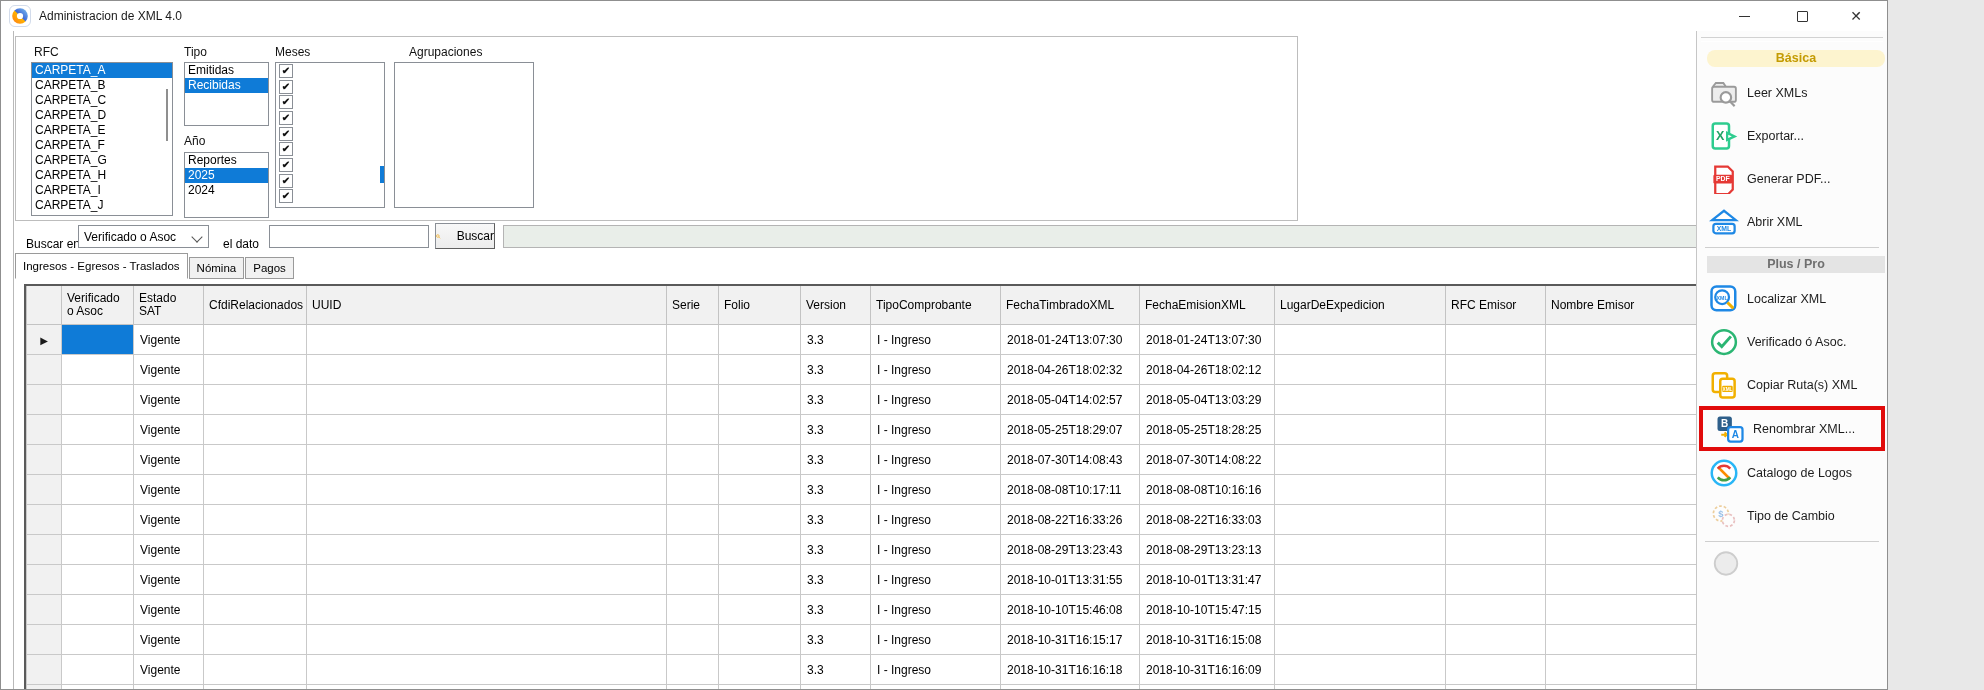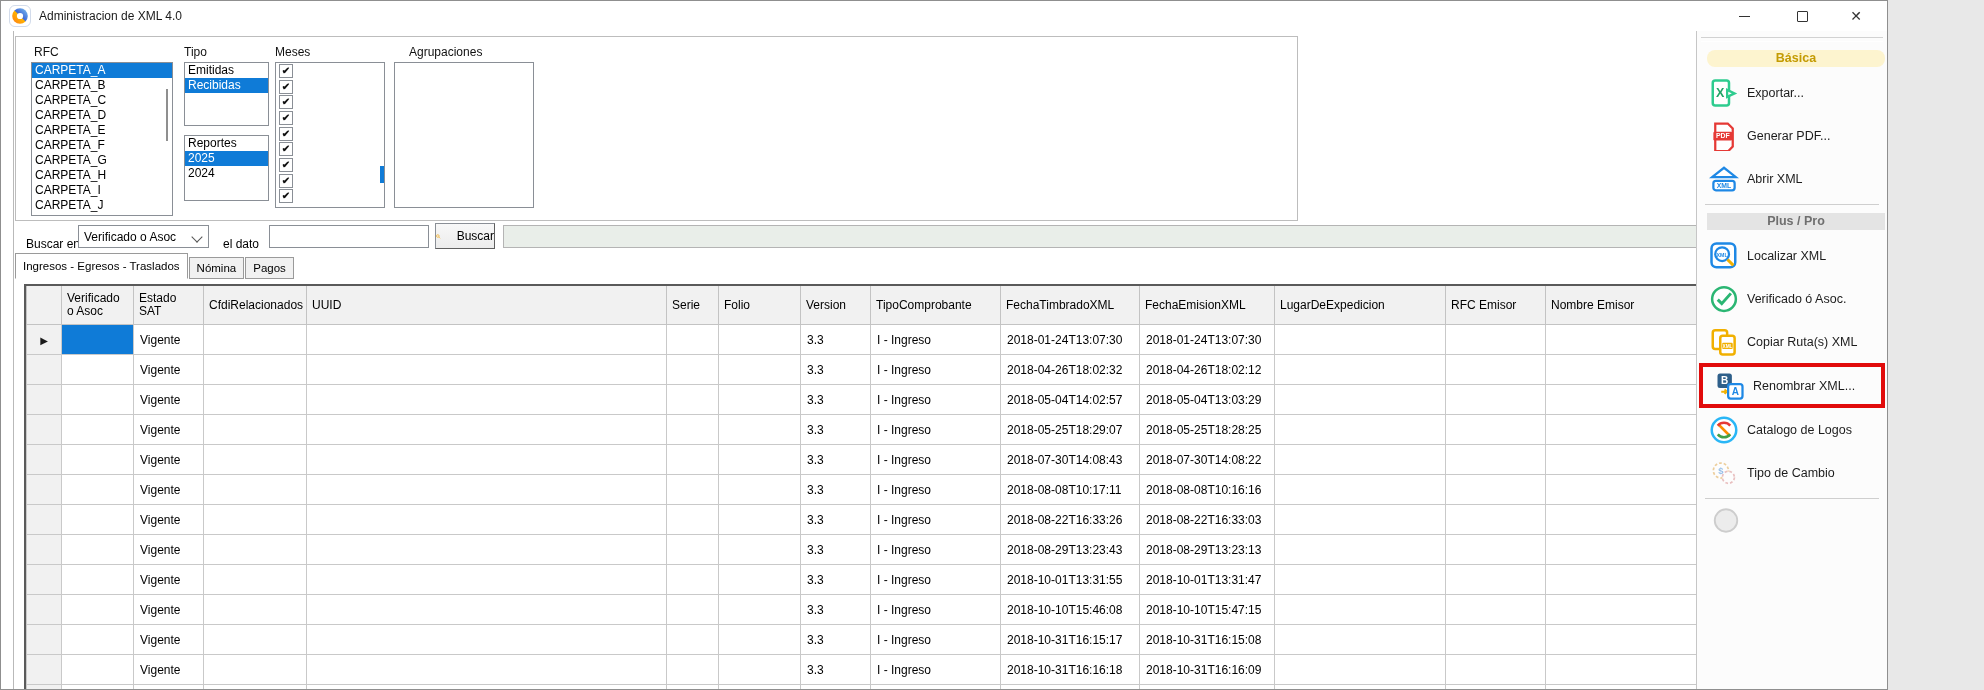--- a/index.html
+++ b/index.html
@@ -125,21 +125,21 @@
         <div class="lb-item">CARPETA_J</div>
       </div>
 
     <span class="flt-label" style="left:183px;top:14px">Tipo</span>
     <div class="listbox" style="left:183px;top:31px;width:85px;height:64px">
         <div class="lb-item">Emitidas</div>
         <div class="lb-item sel">Recibidas</div>
       </div>
 
     <span class="flt-label" style="left:183px;top:103px">Año</span>
-    <div class="listbox" style="left:183px;top:104px;width:85px;height:66px">
+    <div class="listbox" style="left:183px;top:121px;width:85px;height:66px">
         <div class="lb-item">Reportes</div>
         <div class="lb-item sel">2025</div>
         <div class="lb-item">2024</div>
       </div>
 
     <span class="flt-label" style="left:274px;top:14px">Meses</span>
     <div class="listbox" style="left:274px;top:31px;width:110px;height:146px">
       <div class="mes-sliver"></div>
     <div class="cb-row">
           <span class="cb">✔</span>
@@ -447,20 +447,29 @@
       </div>
     </div>
   </div>
 
   <div class="sidebar">
     <div class="grip"></div>
     <div id="sb-sections">
         <div class="sec-title basica">Básica</div>
         <div class="sb-item">
           <span class="ic"><svg viewBox="0 0 24 24">
+              <path d="M3 7l2.5-3h6l2 3" fill="#ededed" stroke="#9a9a9a" stroke-width="1.5"></path>
+              <rect x="2.5" y="7" width="19" height="12" rx="1.5" fill="#ededed" stroke="#9a9a9a" stroke-width="1.5"></rect>
+              <circle cx="13.5" cy="15.5" r="4.2" fill="#fff" stroke="#9a9a9a" stroke-width="1.7"></circle>
+              <line x1="16.8" y1="18.8" x2="20.5" y2="22.5" stroke="#9a9a9a" stroke-width="1.7"></line>
+            </svg></span>
+          <span class="sb-label">Leer XMLs</span>
+        </div>
+        <div class="sb-item">
+          <span class="ic"><svg viewBox="0 0 24 24">
               <rect x="3" y="2" width="13" height="20" rx="2" fill="#fff" stroke="#2ecc8f" stroke-width="2"></rect>
               <text x="9" y="15.5" text-anchor="middle" font-size="10" font-weight="bold" fill="#21a366">X</text>
               <path d="M14.5 9.5l6 2.8-6 2.8z" fill="#fff" stroke="#2ecc8f" stroke-width="1.8"></path>
             </svg></span>
           <span class="sb-label">Exportar...</span>
         </div>
         <div class="sb-item">
           <span class="ic"><svg viewBox="0 0 24 24">
               <path d="M5 2h10l4 4v14.5l-3.5 3.5H5z" fill="#fff" stroke="#e53935" stroke-width="1.8"></path>
               <rect x="3.5" y="8.5" width="15" height="7" rx="1" fill="#e53935"></rect>

